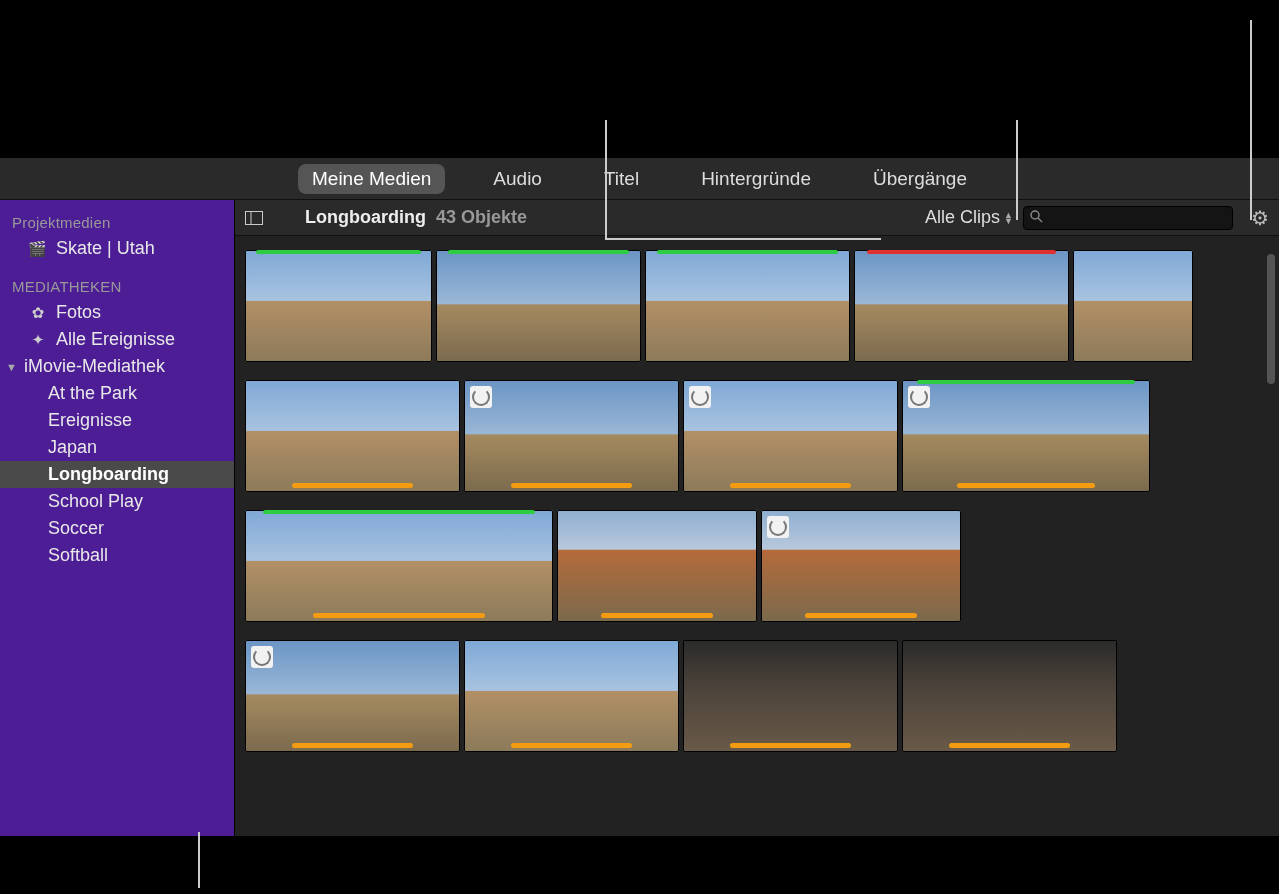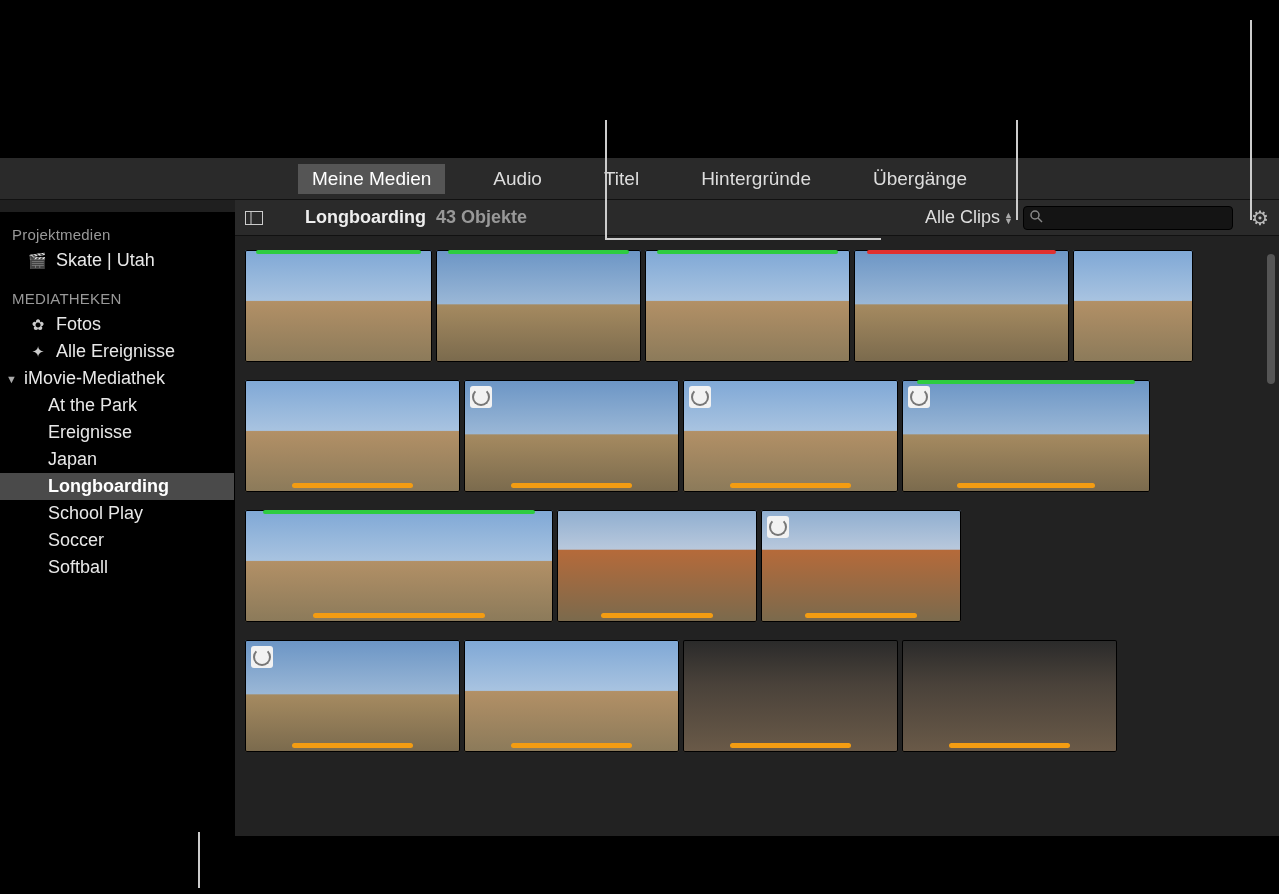--- a/index.html
+++ b/index.html
@@ -27,41 +27,40 @@
   display: flex;
   justify-content: center;
   align-items: center;
   gap: 34px;
   background: #2a2a2a;
   border-bottom: 1px solid #111;
 }
 .tab {
   color: #ddd;
   padding: 4px 14px;
-  border-radius: 0;
+  border-radius: 8px;
   cursor: pointer;
   font-size: 19px;
 }
 .tab.active {
   background: #555;
   color: #fff;
 }
 .content {
   display: flex;
   flex: 1;
   overflow: hidden;
 }
 .sidebar {
   width: 235px;
-  background: #000000;
+  background: #4c1d95;
   border-right: 1px solid #000;
   padding: 8px 0 0 0;
   overflow-y: auto;
   position: relative;
-  margin-top: 12px;
 }
 .sidebar::-webkit-scrollbar { width: 10px; }
 .sb-section {
   font-size: 15px;
   color: #999;
   padding: 6px 12px 4px;
   text-transform: none;
   letter-spacing: .2px;
 }
 .sb-item {

